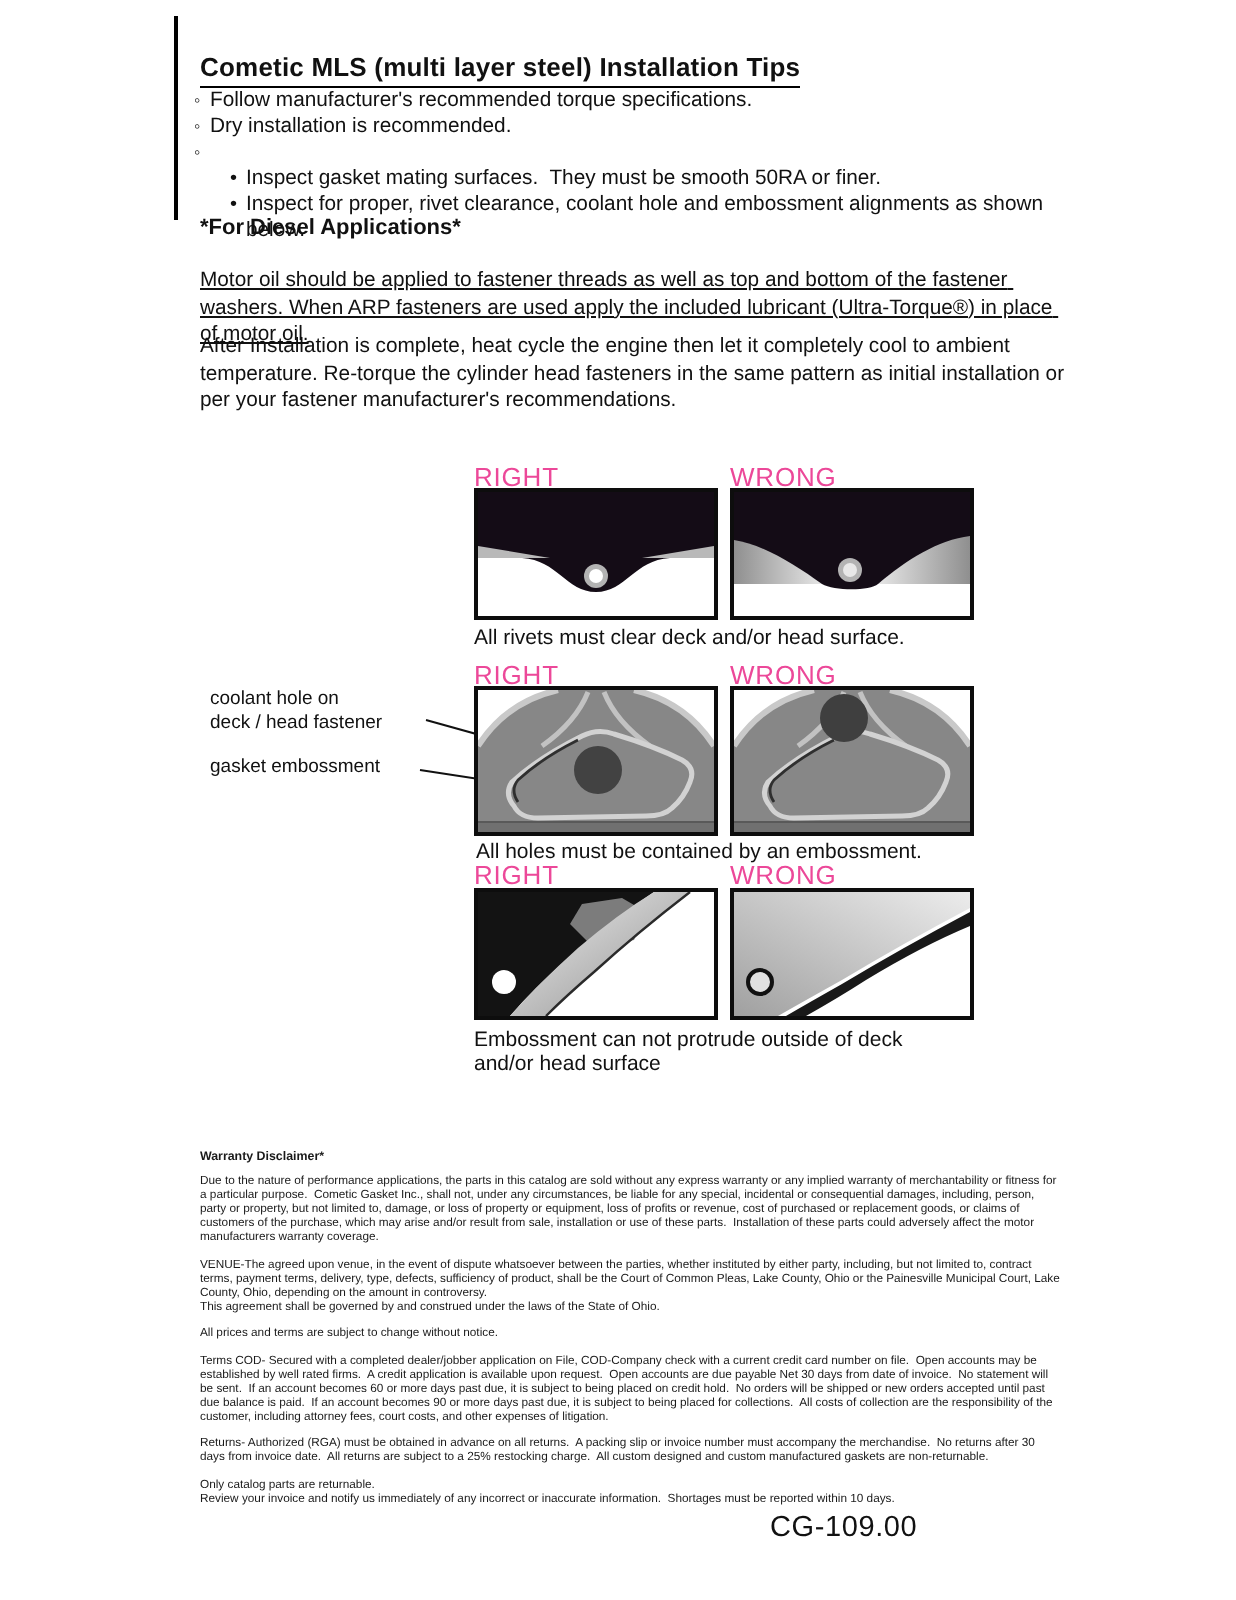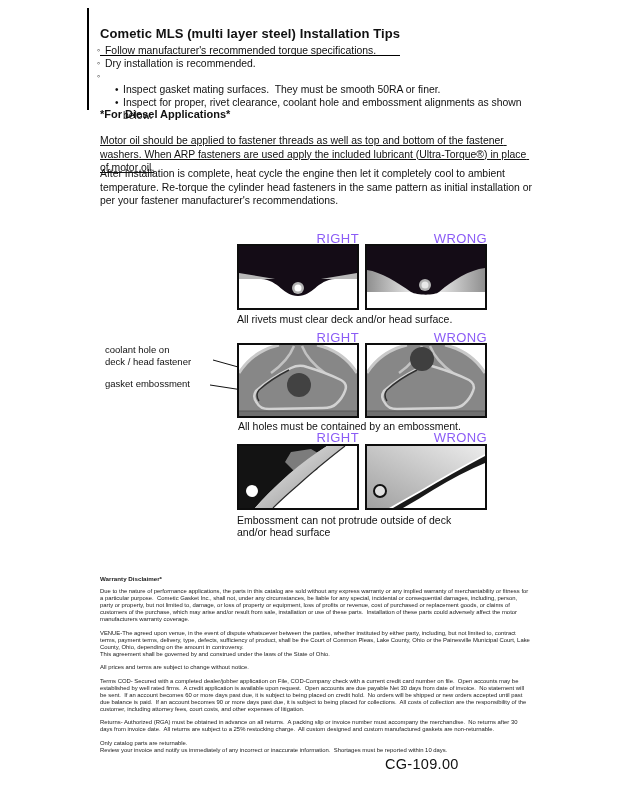--- a/index.html
+++ b/index.html
@@ -4,33 +4,33 @@
 <style>
   html,body{margin:0;padding:0;background:#fff;}
   .page{position:relative;width:618px;height:800px;background:#ffffff;overflow:hidden;
         font-family:"Liberation Sans",sans-serif;color:#111;}
   .abs{position:absolute;}
   .pre{white-space:pre-wrap;}
 
   .edge-rule{left:87px;top:8px;width:2px;height:102px;background:#000;}
 
   .title{left:100px;top:26px;font-size:13px;font-weight:bold;
-         border-bottom:1.5px solid #000;padding-bottom:14px;letter-spacing:.1px;}
+         border-bottom:1.5px solid #000;padding-bottom:2px;letter-spacing:.1px;}
 
   .tips{left:97px;top:44px;width:440px;font-size:10.4px;line-height:13px;}
   .tip-row{display:flex;}
   .tip-row .mk{width:8px;font-size:9px;flex:none;}
   .tip-row.sub{padding-left:18px;}
   .tip-row.sub .mk{font-size:10px;width:8px;}
 
   .diesel-h{left:100px;top:108px;font-size:11px;font-weight:bold;}
   .body-p{left:100px;width:436px;font-size:10.4px;line-height:13.5px;}
   .p1{top:134px;text-decoration:underline;} .p2{top:167px;} .pnote{top:211px;}
 
-  .fig-label{width:122px;text-align:right;font-size:13px;letter-spacing:.4px;color:#8b5cf6;}
+  .fig-label{width:122px;text-align:left;font-size:13px;letter-spacing:.4px;color:#ec4899;}
   .panel{width:118px;height:62px;border:2px solid #0d0d0d;background:#fff;}
   .panel.tall{height:71px;}
   .panel svg{display:block;}
   .caption{font-size:10.5px;line-height:12px;color:#111;}
 
   .ann{width:107px;text-align:left;font-size:9.5px;line-height:11.5px;color:#111;}
 
   .legal{left:100px;top:575px;width:430px;font-size:5.9px;line-height:7px;color:#1a1a1a;}
   .legal h4{margin:0 0 6px 0;font-size:6.2px;font-weight:bold;}
   .legal p{margin:0 0 6.5px 0;}

